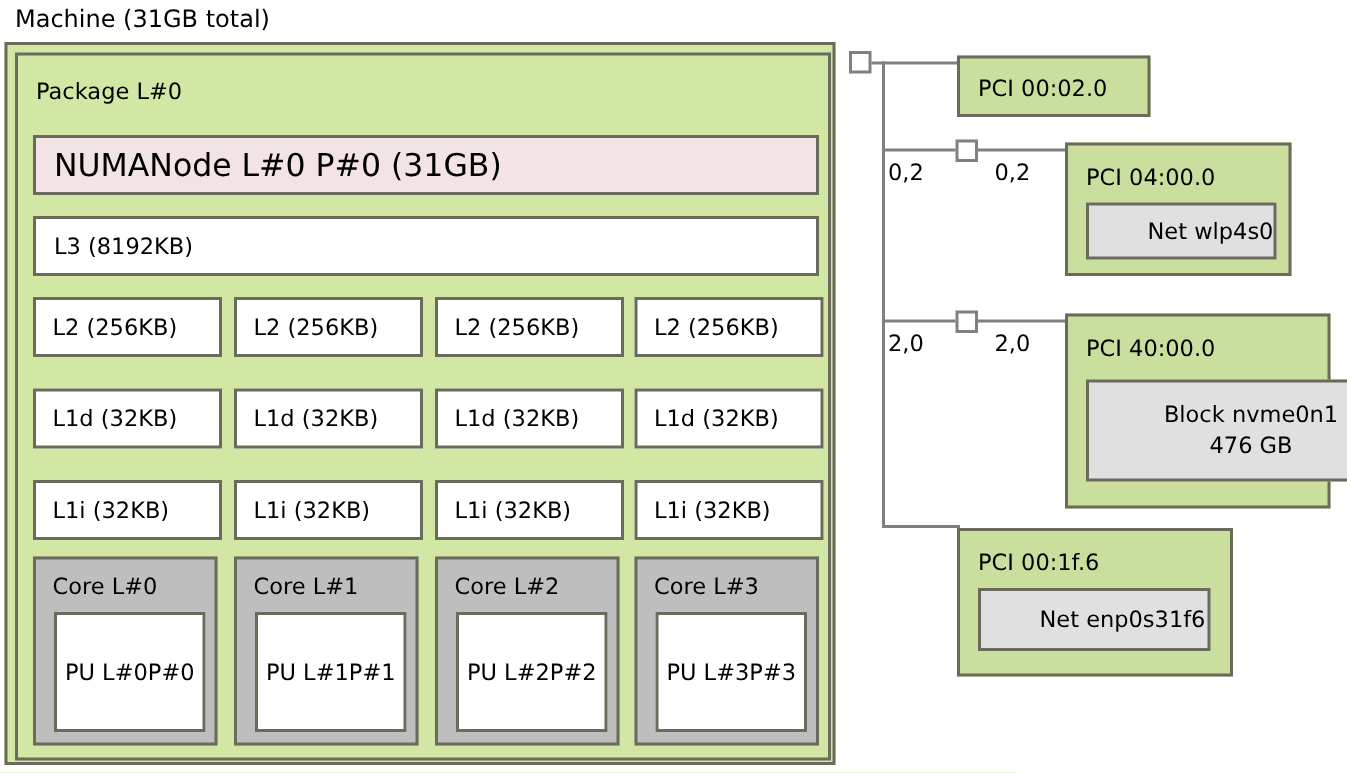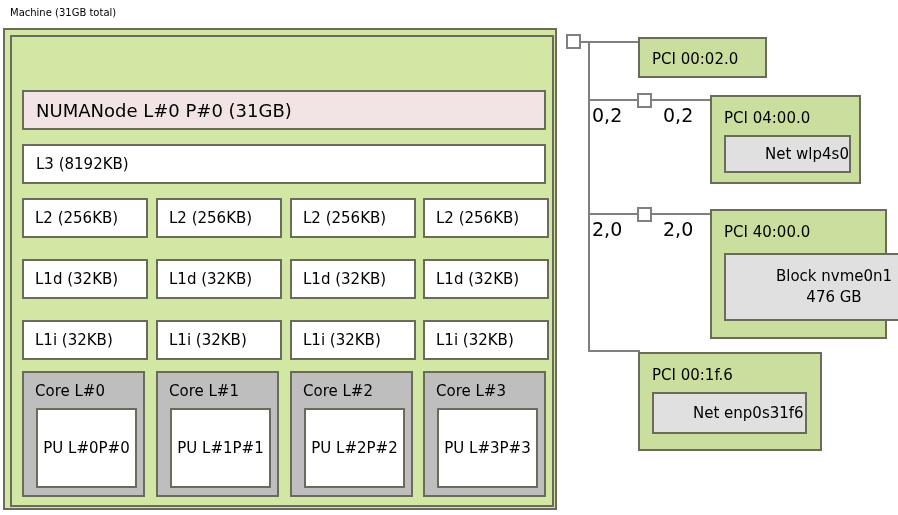--- a/index.html
+++ b/index.html
@@ -18,21 +18,21 @@
 
   #root { position: absolute; left: 0; top: 0; width: 898px; height: 515px; }
 
   
   .box { position: absolute; box-sizing: border-box; }
 
   .machine-label {
     position: absolute;
     left: 10px;
     top: 3px;
-    font-size: 10px;
+    font-size: 16px;
     line-height: 20px;
     white-space: nowrap;
   }
 
   .machine-box {
     left: 3px; top: 28px; width: 554px; height: 482px;
     background: #d2e7a4;
     border: 2px solid #6b6b5c;
   }
 
@@ -47,21 +47,21 @@
     font-size: 15px; line-height: 20px;
     white-space: nowrap;
   }
 
   .numa-box {
     left: 18px; top: 86px; width: 524px; height: 40px;
     background: #f2e4e4;
     border: 2px solid #6b6b5c;
     display: flex; align-items: center;
   }
-  .numa-box > span { padding-left: 12px; font-size: 18px; white-space: nowrap; }
+  .numa-box > span { padding-left: 12px; font-size: 21px; white-space: nowrap; }
 
   .l3-box {
     left: 18px; top: 140px; width: 524px; height: 40px;
     background: #ffffff;
     border: 2px solid #6b6b5c;
     display: flex; align-items: center;
   }
   .l3-box > span { padding-left: 12px; font-size: 15px; white-space: nowrap; }
 
   .cache-box {
@@ -106,21 +106,21 @@
   }
   .tree-line {
     position: absolute;
     background: #808080;
   }
   .tree-line.h { height: 2px; }
   .tree-line.v { width: 2px; }
 
   .bw-label {
     position: absolute;
-    font-size: 19px; line-height: 18px;
+    font-size: 15px; line-height: 18px;
     white-space: nowrap;
   }
 
   .pci-box {
     background: #cadf9e;
     border: 2px solid #6b6b5c;
     box-sizing: border-box;
   }
   .pci-label {
     position: absolute;
@@ -142,20 +142,21 @@
 </head>
 <body>
 
 <div id="root">
 
   <div class="machine-label">Machine (31GB total)</div>
 
   <div class="box machine-box">
 
     <div class="box package-box" style="left:5px; top:5px;">
+      <div class="package-label">Package L#0</div>
 
       <div class="box numa-box" style="left:10px; top:53px; width:524px;">
         <span>NUMANode L#0 P#0 (31GB)</span>
       </div>
 
       <div class="box l3-box" style="left:10px; top:107px; width:524px;">
         <span>L3 (8192KB)</span>
       </div>
 
       <div class="cache-row" style="left:10px; top:161px;">

